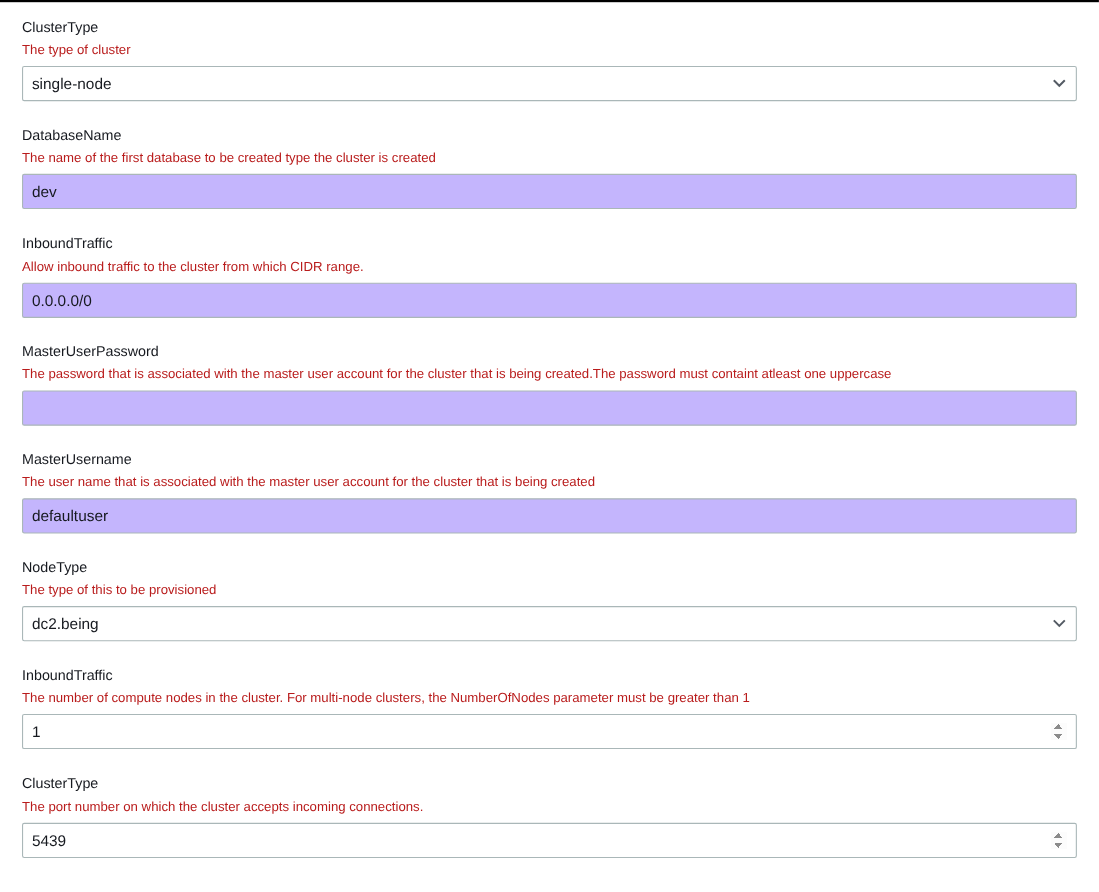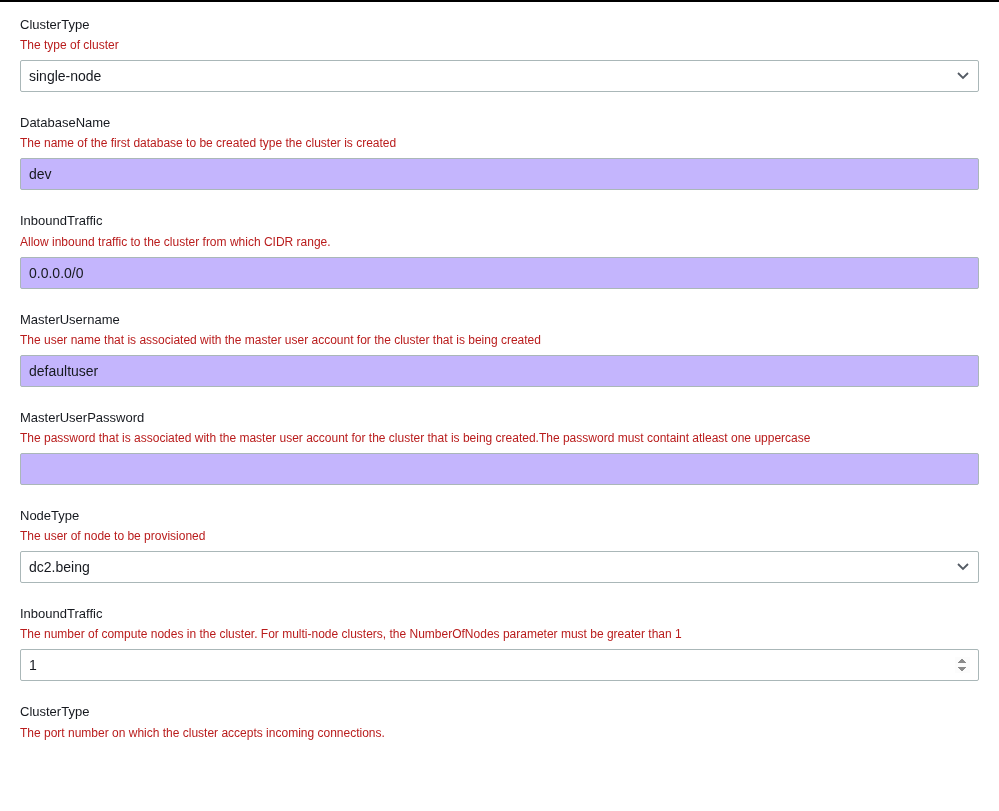--- a/index.html
+++ b/index.html
@@ -117,34 +117,34 @@
     <input type="text" class="text-input" value="dev" style="">
   </div>
 
   <div class="form-field">
     <span class="field-label">InboundTraffic</span>
     <span class="field-desc">Allow inbound traffic to the cluster from which CIDR range.</span>
     <input type="text" class="text-input" value="0.0.0.0/0" style="">
   </div>
 
   <div class="form-field">
+    <span class="field-label">MasterUserPassword</span>
+    <span class="field-desc">The password that is associated with the master user account for the cluster that is being created.The password must containt atleast one uppercase</span>
+    <input type="text" class="text-input" value="" style="">
+  </div>
+
+  <div class="form-field">
     <span class="field-label">MasterUsername</span>
     <span class="field-desc">The user name that is associated with the master user account for the cluster that is being created</span>
     <input type="text" class="text-input" value="defaultuser" style="">
   </div>
 
   <div class="form-field">
-    <span class="field-label">MasterUserPassword</span>
-    <span class="field-desc">The password that is associated with the master user account for the cluster that is being created.The password must containt atleast one uppercase</span>
-    <input type="text" class="text-input" value="" style="">
-  </div>
-
-  <div class="form-field">
     <span class="field-label">NodeType</span>
-    <span class="field-desc">The user of node to be provisioned</span>
+    <span class="field-desc">The type of this to be provisioned</span>
     <div class="select-wrapper">
       <div class="select-display">
         <span>dc2.being</span>
       </div>
       <span class="select-chevron">
         <svg viewBox="0 0 12 8">
             <path d="M1 1 L6 6 L11 1" fill="none" stroke="#545b64" stroke-width="1.8"></path>
           </svg>
       </span>
     </div>
@@ -152,15 +152,16 @@
 
   <div class="form-field">
     <span class="field-label">InboundTraffic</span>
     <span class="field-desc">The number of compute nodes in the cluster. For multi-node clusters, the NumberOfNodes parameter must be greater than 1</span>
     <input type="number" class="number-input" value="1" style="">
   </div>
 
   <div class="form-field">
     <span class="field-label">ClusterType</span>
     <span class="field-desc">The port number on which the cluster accepts incoming connections.</span>
+    <input type="number" class="number-input" value="5439" style="">
   </div>
 
 </div>
 
 </body></html>

